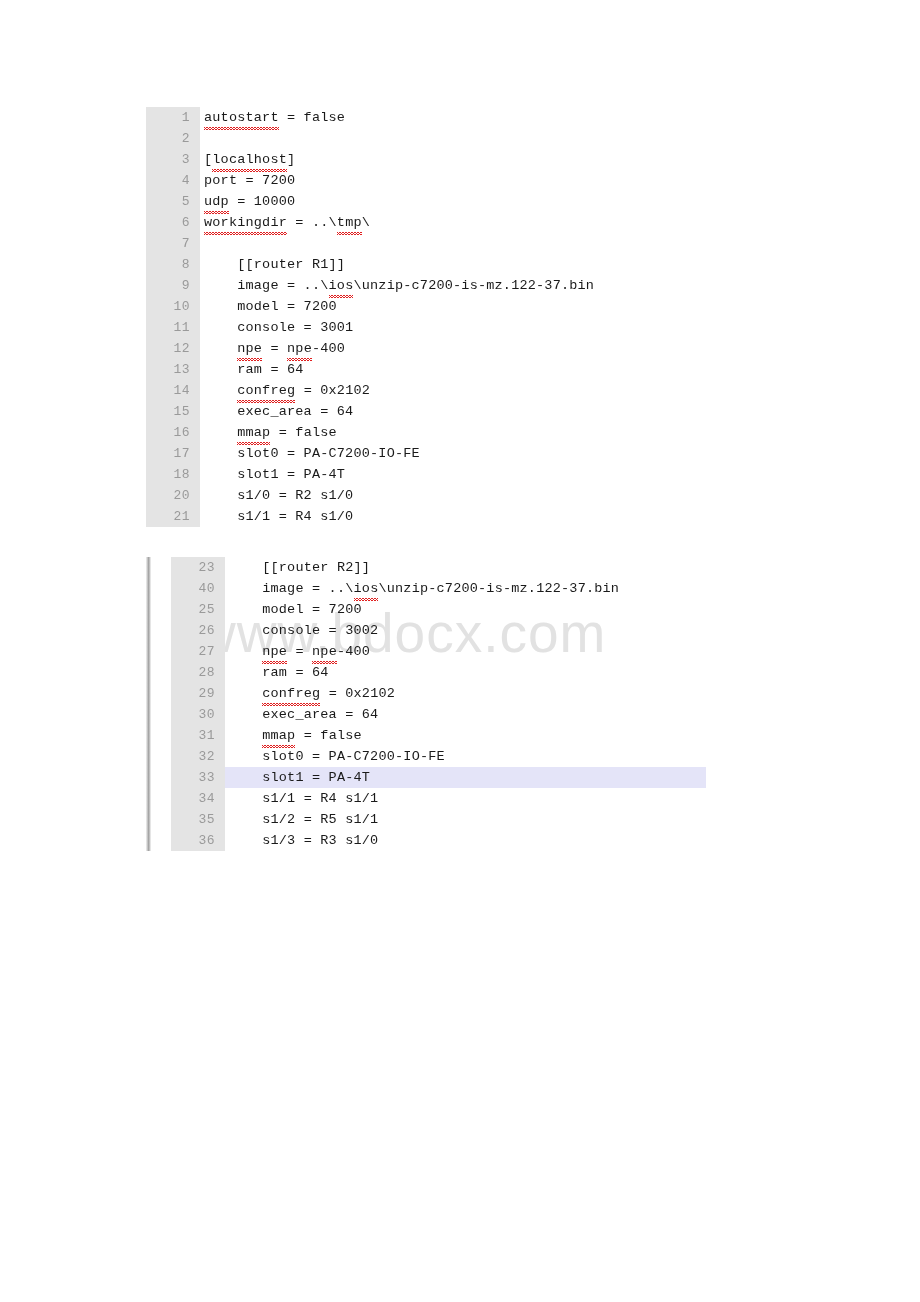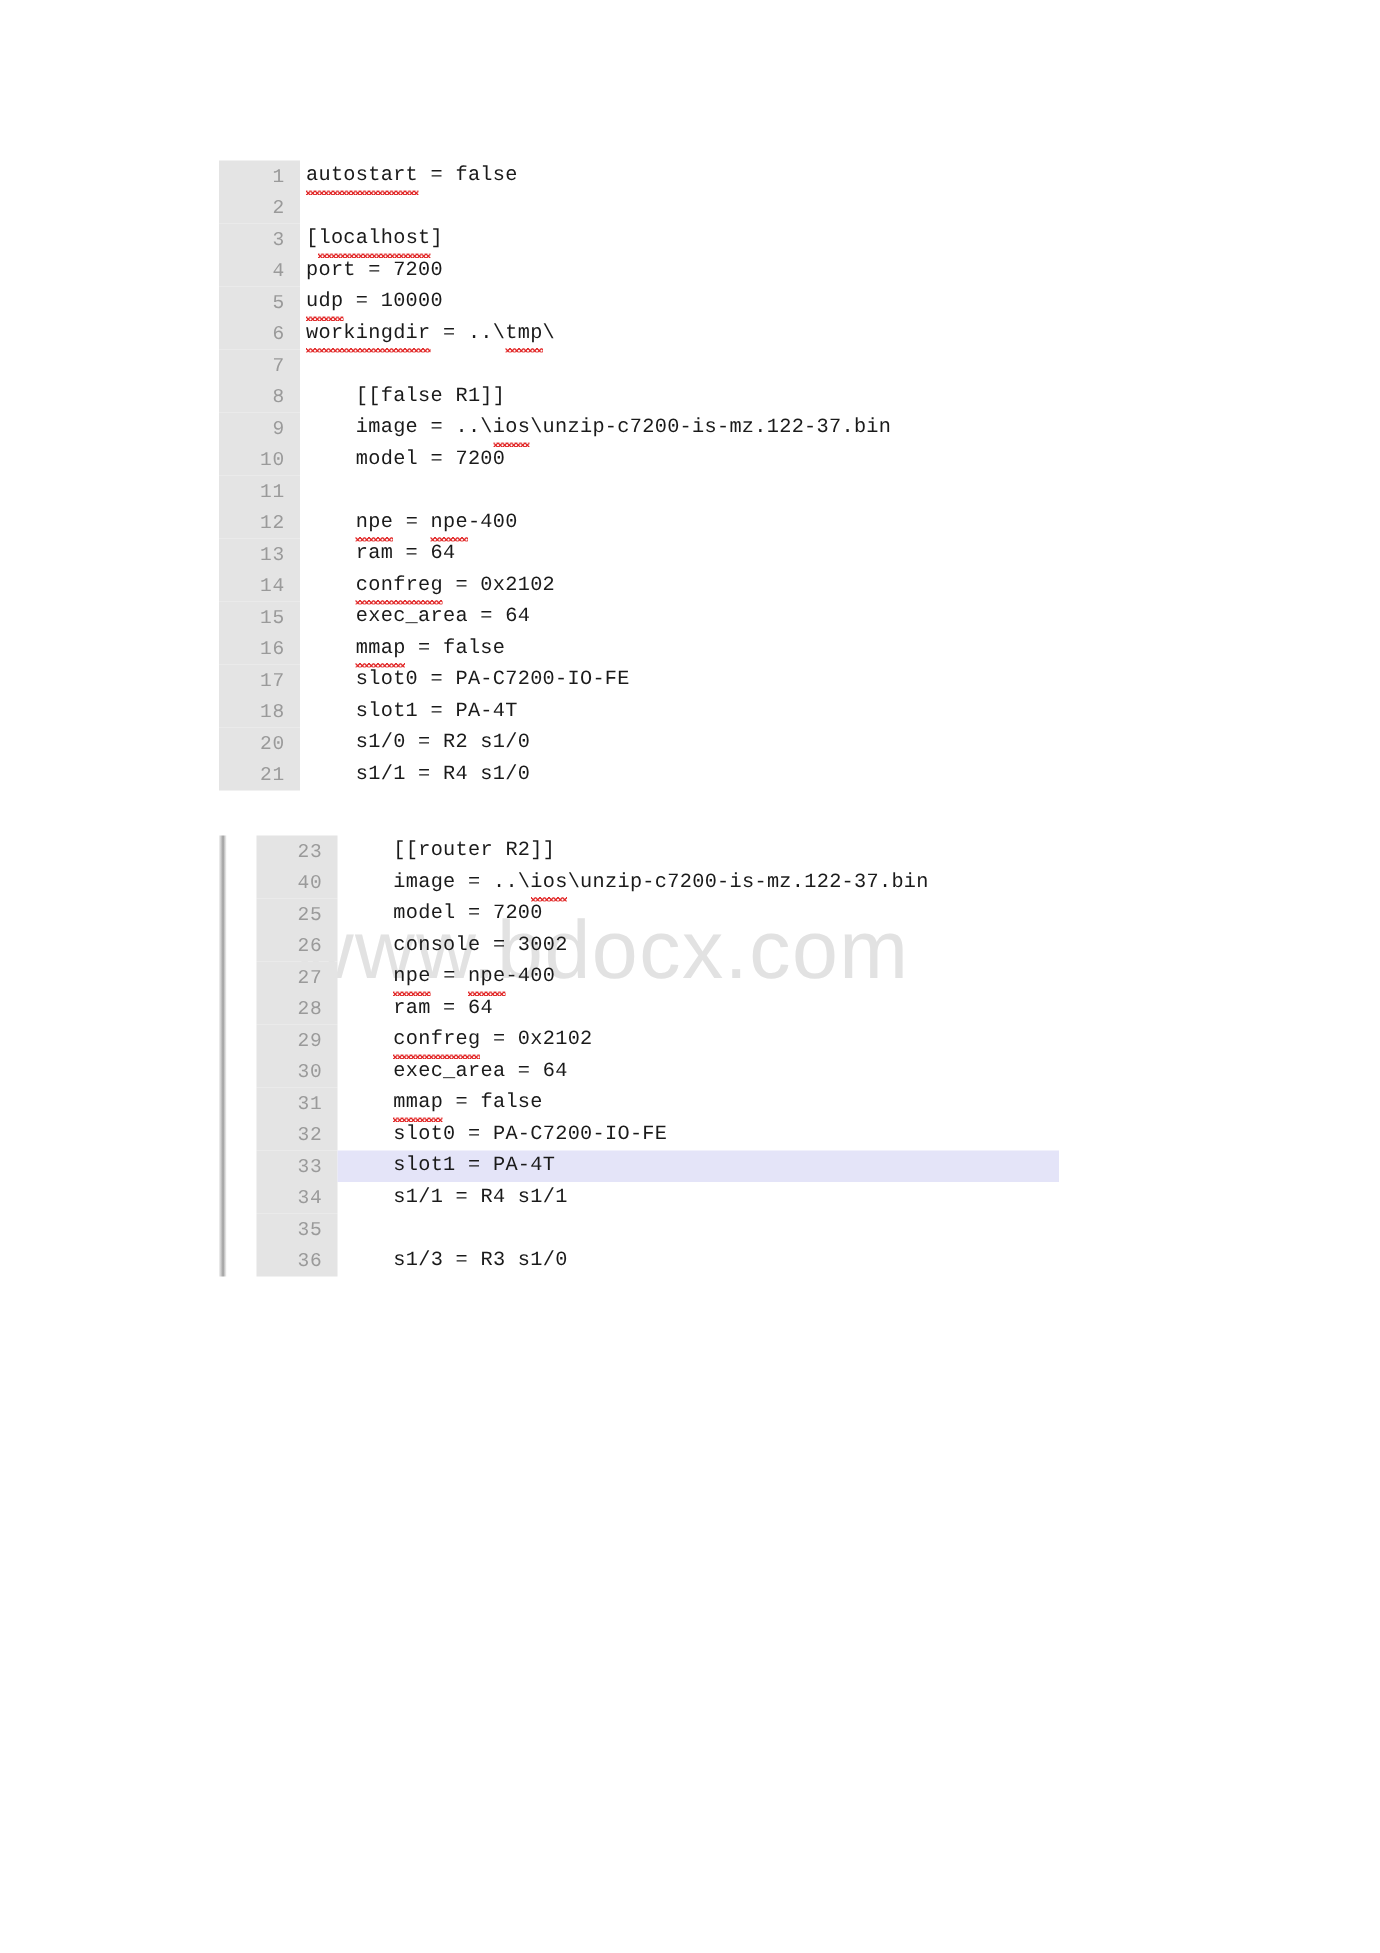--- a/index.html
+++ b/index.html
@@ -150,32 +150,33 @@
       <div class="code-row">
         <div class="gutter">6</div>
         <div class="codetext"><span class="sq">workingdir</span> = ..\<span class="sq">tmp</span>\</div>
       </div>
       <div class="code-row">
         <div class="gutter">7</div>
         <div class="codetext">&nbsp;</div>
       </div>
       <div class="code-row">
         <div class="gutter">8</div>
-        <div class="codetext">    [[false R1]]</div>
+        <div class="codetext">    [[router R1]]</div>
       </div>
       <div class="code-row">
         <div class="gutter">9</div>
         <div class="codetext">    image = ..\<span class="sq">ios</span>\unzip-c7200-is-mz.122-37.bin</div>
       </div>
       <div class="code-row">
         <div class="gutter">10</div>
         <div class="codetext">    model = 7200</div>
       </div>
       <div class="code-row">
         <div class="gutter">11</div>
+        <div class="codetext">    console = 3001</div>
       </div>
       <div class="code-row">
         <div class="gutter">12</div>
         <div class="codetext">    <span class="sq">npe</span> = <span class="sq">npe</span>-400</div>
       </div>
       <div class="code-row">
         <div class="gutter">13</div>
         <div class="codetext">    ram = 64</div>
       </div>
       <div class="code-row">
@@ -255,19 +256,20 @@
       <div class="code-row highlighted">
         <div class="gutter">33</div>
         <div class="codetext">    slot1 = PA-4T</div>
       </div>
       <div class="code-row">
         <div class="gutter">34</div>
         <div class="codetext">    s1/1 = R4 s1/1</div>
       </div>
       <div class="code-row">
         <div class="gutter">35</div>
+        <div class="codetext">    s1/2 = R5 s1/1</div>
       </div>
       <div class="code-row">
         <div class="gutter">36</div>
         <div class="codetext">    s1/3 = R3 s1/0</div>
       </div>
     </div>
 </div>
 
 </body></html>

